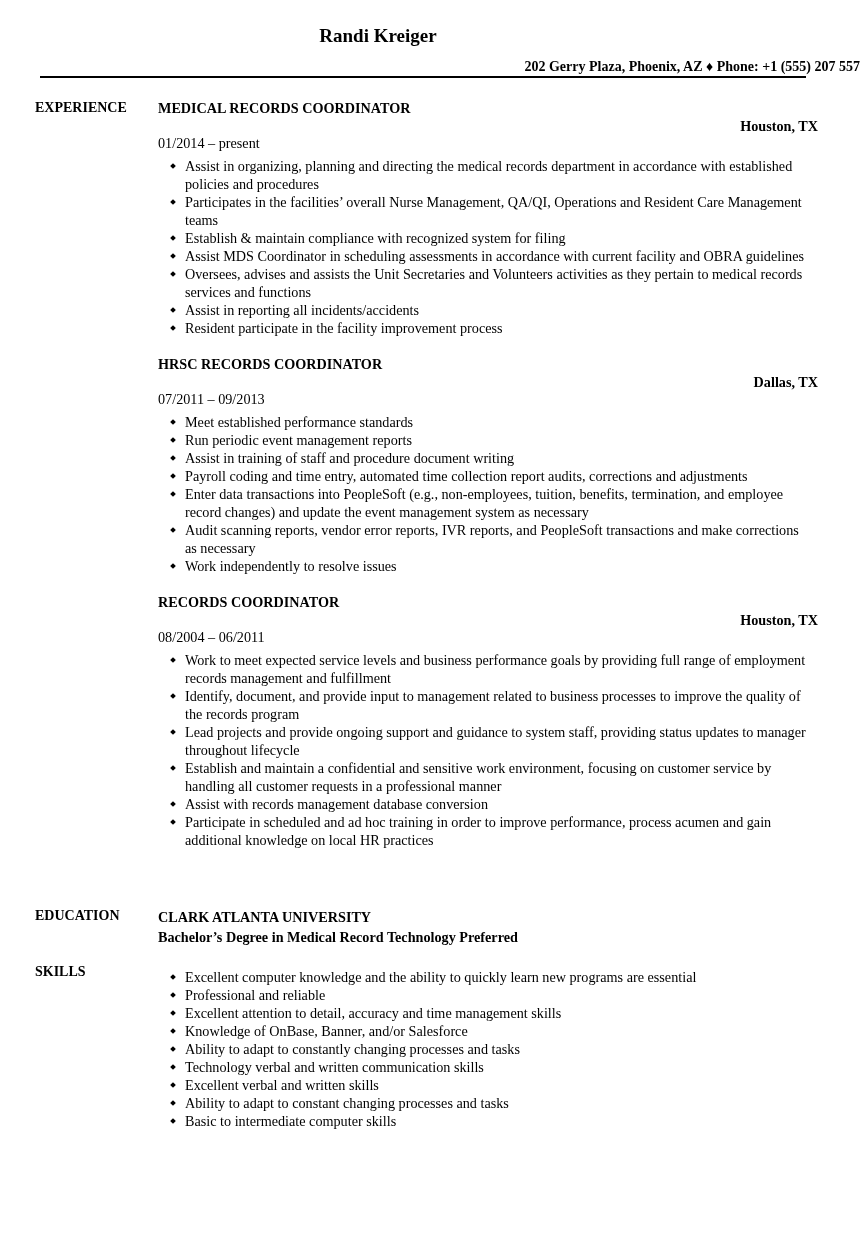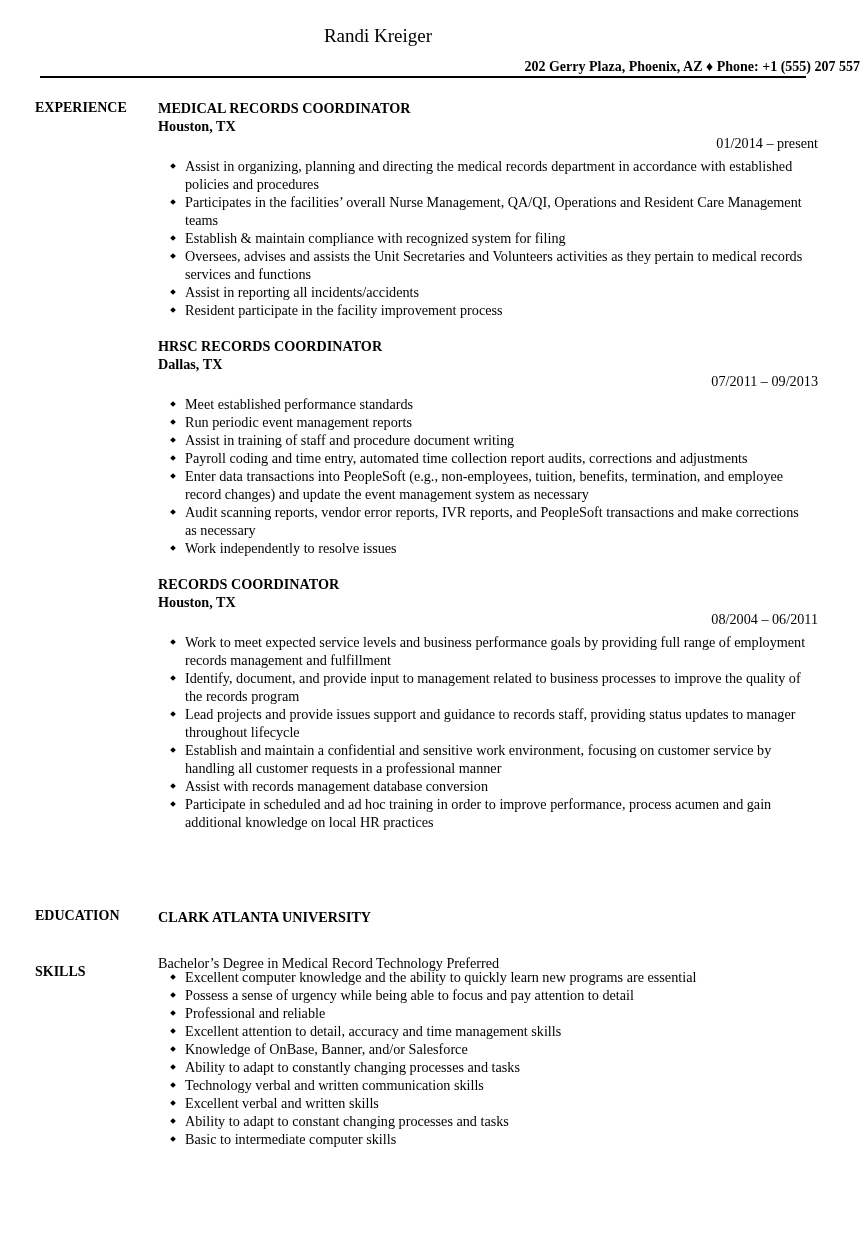--- a/index.html
+++ b/index.html
@@ -4,49 +4,49 @@
   <style>
     html, body { margin: 0; padding: 0; background: #ffffff; }
     body {
       width: 860px; height: 1240px; position: relative; overflow: hidden;
       font-family: "Liberation Serif", "DejaVu Serif", serif;
       color: #000; font-size: 14.2px;
     }
     .header { position: absolute; left: 0; top: 0; width: 860px; }
     .name {
       position: absolute; top: 24px; left: 0; width: 756px; text-align: center;
-      font-size: 19px; font-weight: normal; line-height: 24px;
+      font-size: 19px; font-weight: bold; line-height: 24px;
     }
     .contact {
       position: absolute; top: 58px; left: 0; width: 846px; text-align: right;
       font-size: 14px; font-weight: bold; line-height: 18px; padding-left: 21px;
     }
     .rule {
       position: absolute; top: 76px; left: 40px; width: 766px; height: 2px; background: #000;
     }
     .section { position: absolute; left: 0; width: 860px; }
     .section-label {
       position: absolute; left: 35px; font-weight: bold; font-size: 14px; line-height: 18px;
       text-transform: uppercase;
     }
     .col { position: absolute; left: 158px; width: 660px; }
     .job { margin-bottom: 18px; }
     .job-title { font-weight: bold; font-size: 14.2px; line-height: 19px; text-transform: uppercase; }
-    .job-loc { font-weight: bold; line-height: 16px; }
-    .job-dates { line-height: 18px; text-align: right; }
+    .job-loc { font-weight: bold; line-height: 16px; text-align: right; }
+    .job-dates { line-height: 18px; }
     ul.bullets { list-style: none; margin: 5px; padding: 0; }
     ul.bullets li {
       position: relative; padding-left: 22px; line-height: 18px;
     }
     ul.bullets li::before {
       content: ""; position: absolute; left: 8px; top: 7px;
       width: 4px; height: 4px; background: #000; transform: rotate(45deg);
     }
     .edu-school { font-weight: bold; line-height: 20px; text-transform: uppercase; }
-    .edu-degree { font-weight: normal; line-height: 20px; margin-top: 26px; }
+    .edu-degree { font-weight: bold; line-height: 20px; }
   </style>
 </head>
 <body>
 
 <div class="header">
   <div class="name">Randi Kreiger</div>
   <div class="contact">202 Gerry Plaza, Phoenix, AZ ♦ Phone: +1 (555) 207 5576</div>
   <div class="rule"></div>
 </div>
 
@@ -55,20 +55,21 @@
   <div class="col">
 
     <div class="job">
       <div class="job-title">MEDICAL RECORDS COORDINATOR</div>
       <div class="job-loc">Houston, TX</div>
       <div class="job-dates">01/2014 – present</div>
       <ul class="bullets">
         <li>Assist in organizing, planning and directing the medical records department in accordance with established policies and procedures</li>
         <li>Participates in the facilities’ overall Nurse Management, QA/QI, Operations and Resident Care Management teams</li>
         <li>Establish &amp; maintain compliance with recognized system for filing</li>
+        <li>Assist MDS Coordinator in scheduling assessments in accordance with current facility and OBRA guidelines</li>
         <li>Oversees, advises and assists the Unit Secretaries and Volunteers activities as they pertain to medical records services and functions</li>
         <li>Assist in reporting all incidents/accidents</li>
         <li>Resident participate in the facility improvement process</li>
       </ul>
     </div>
 
     <div class="job">
       <div class="job-title">HRSC RECORDS COORDINATOR</div>
       <div class="job-loc">Dallas, TX</div>
       <div class="job-dates">07/2011 – 09/2013</div>
@@ -83,21 +84,21 @@
       </ul>
     </div>
 
     <div class="job">
       <div class="job-title">RECORDS COORDINATOR</div>
       <div class="job-loc">Houston, TX</div>
       <div class="job-dates">08/2004 – 06/2011</div>
       <ul class="bullets">
         <li>Work to meet expected service levels and business performance goals by providing full range of employment records management and fulfillment</li>
         <li>Identify, document, and provide input to management related to business processes to improve the quality of the records program</li>
-        <li>Lead projects and provide issues support and guidance to records staff, providing status updates to manager throughout lifecycle</li>
+        <li>Lead projects and provide ongoing support and guidance to system staff, providing status updates to manager throughout lifecycle</li>
         <li>Establish and maintain a confidential and sensitive work environment, focusing on customer service by handling all customer requests in a professional manner</li>
         <li>Assist with records management database conversion</li>
         <li>Participate in scheduled and ad hoc training in order to improve performance, process acumen and gain additional knowledge on local HR practices</li>
       </ul>
     </div>
 
   </div>
 </div>
 
 <div class="section" style="top:907px;">
@@ -106,21 +107,20 @@
     <div class="edu-school">CLARK ATLANTA UNIVERSITY</div>
     <div class="edu-degree">Bachelor’s Degree in Medical Record Technology Preferred</div>
   </div>
 </div>
 
 <div class="section" style="top:963px;">
   <div class="section-label">SKILLS</div>
   <div class="col">
     <ul class="bullets">
       <li>Excellent computer knowledge and the ability to quickly learn new programs are essential</li>
-      <li>Possess a sense of urgency while being able to focus and pay attention to detail</li>
       <li>Professional and reliable</li>
       <li>Excellent attention to detail, accuracy and time management skills</li>
       <li>Knowledge of OnBase, Banner, and/or Salesforce</li>
       <li>Ability to adapt to constantly changing processes and tasks</li>
       <li>Technology verbal and written communication skills</li>
       <li>Excellent verbal and written skills</li>
       <li>Ability to adapt to constant changing processes and tasks</li>
       <li>Basic to intermediate computer skills</li>
     </ul>
   </div>

